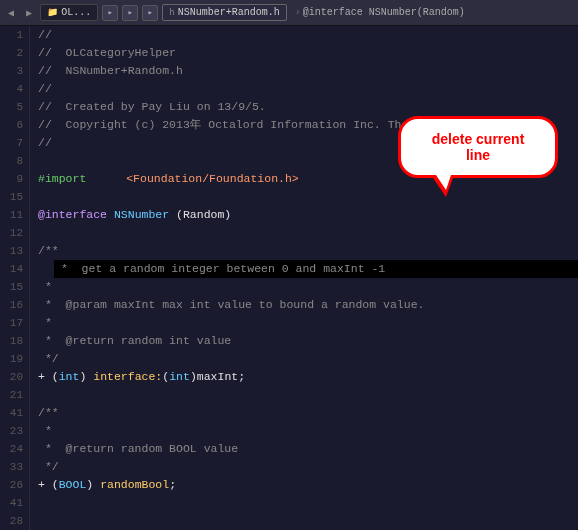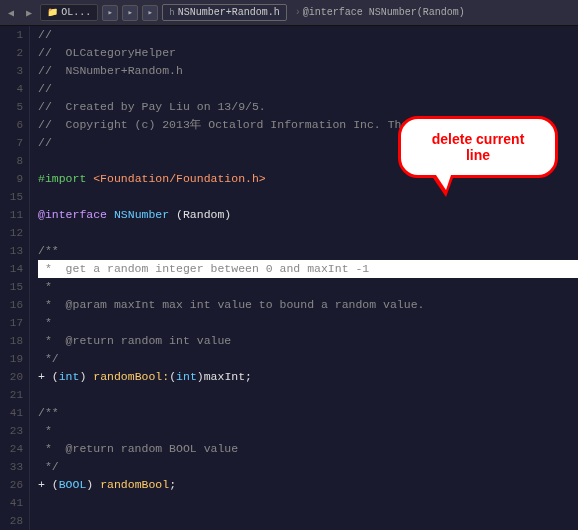--- a/index.html
+++ b/index.html
@@ -104,27 +104,28 @@
       position: relative;
     }
     .code-line {
       height: 18px;
       line-height: 18px;
       font-size: 11.5px;
       white-space: pre;
       color: #e0e0e0;
     }
     .code-line.highlighted {
-      background: #ffffff;
+      background: #000000;
+      margin-left: 16px;
     }
     .c-comment { color: #888; }
     .c-green { color: #66cc66; }
     .c-keyword { color: #cc99ff; }
     .c-type { color: #66ccff; }
-    .c-string { color: #ff9966; }
+    .c-string { color: #ff9966; margin-left: 33px; }
     .c-method { color: #ffcc66; }
 
     
     .bubble-container {
       position: absolute;
       top: 90px;
       right: 20px;
       z-index: 10;
     }
     .bubble {
@@ -235,21 +236,21 @@
       <div class="code-line">&nbsp;</div>
       <div class="code-line"><span class="c-keyword">@interface </span><span class="c-type">NSNumber</span><span> (Random)</span></div>
       <div class="code-line">&nbsp;</div>
       <div class="code-line"><span class="c-comment">/**</span></div>
       <div class="code-line highlighted"><span class="c-comment"> *  get a random integer between 0 and maxInt -1</span></div>
       <div class="code-line"><span class="c-comment"> *</span></div>
       <div class="code-line"><span class="c-comment"> *  @param maxInt max int value to bound a random value.</span></div>
       <div class="code-line"><span class="c-comment"> *</span></div>
       <div class="code-line"><span class="c-comment"> *  @return random int value</span></div>
       <div class="code-line"><span class="c-comment"> */</span></div>
-      <div class="code-line"><span>+ (</span><span class="c-type">int</span><span>) </span><span class="c-method">randomBool:</span><span>(</span><span class="c-type">int</span><span>)maxInt;</span></div>
+      <div class="code-line"><span>+ (</span><span class="c-type">int</span><span>) </span><span class="c-method">interface:</span><span>(</span><span class="c-type">int</span><span>)maxInt;</span></div>
       <div class="code-line">&nbsp;</div>
       <div class="code-line"><span class="c-comment">/**</span></div>
       <div class="code-line"><span class="c-comment"> *</span></div>
       <div class="code-line"><span class="c-comment"> *  @return random BOOL value</span></div>
       <div class="code-line"><span class="c-comment"> */</span></div>
       <div class="code-line"><span>+ (</span><span class="c-type">BOOL</span><span>) </span><span class="c-method">randomBool</span><span>;</span></div>
       <div class="code-line">&nbsp;</div>
     </div>
 </div>
 

